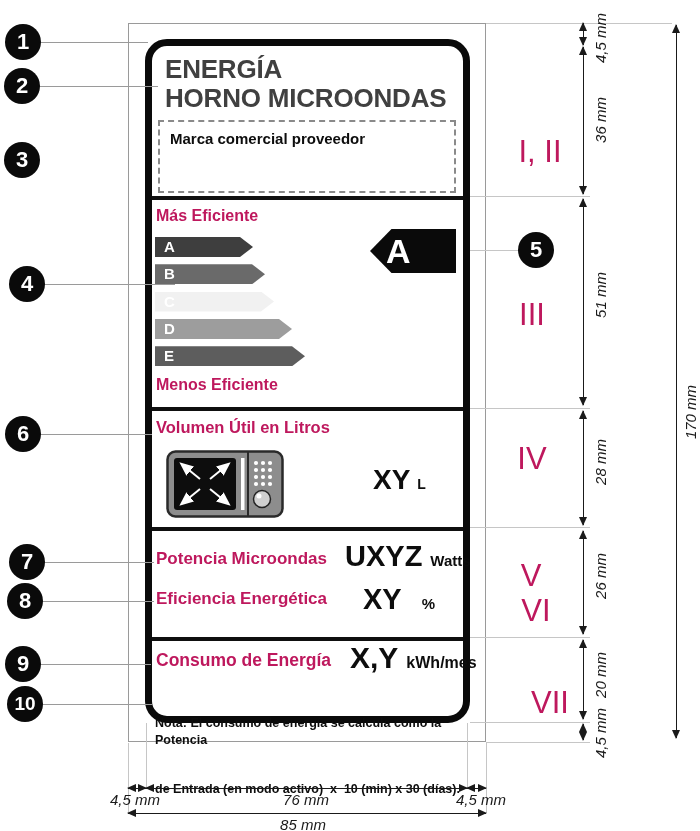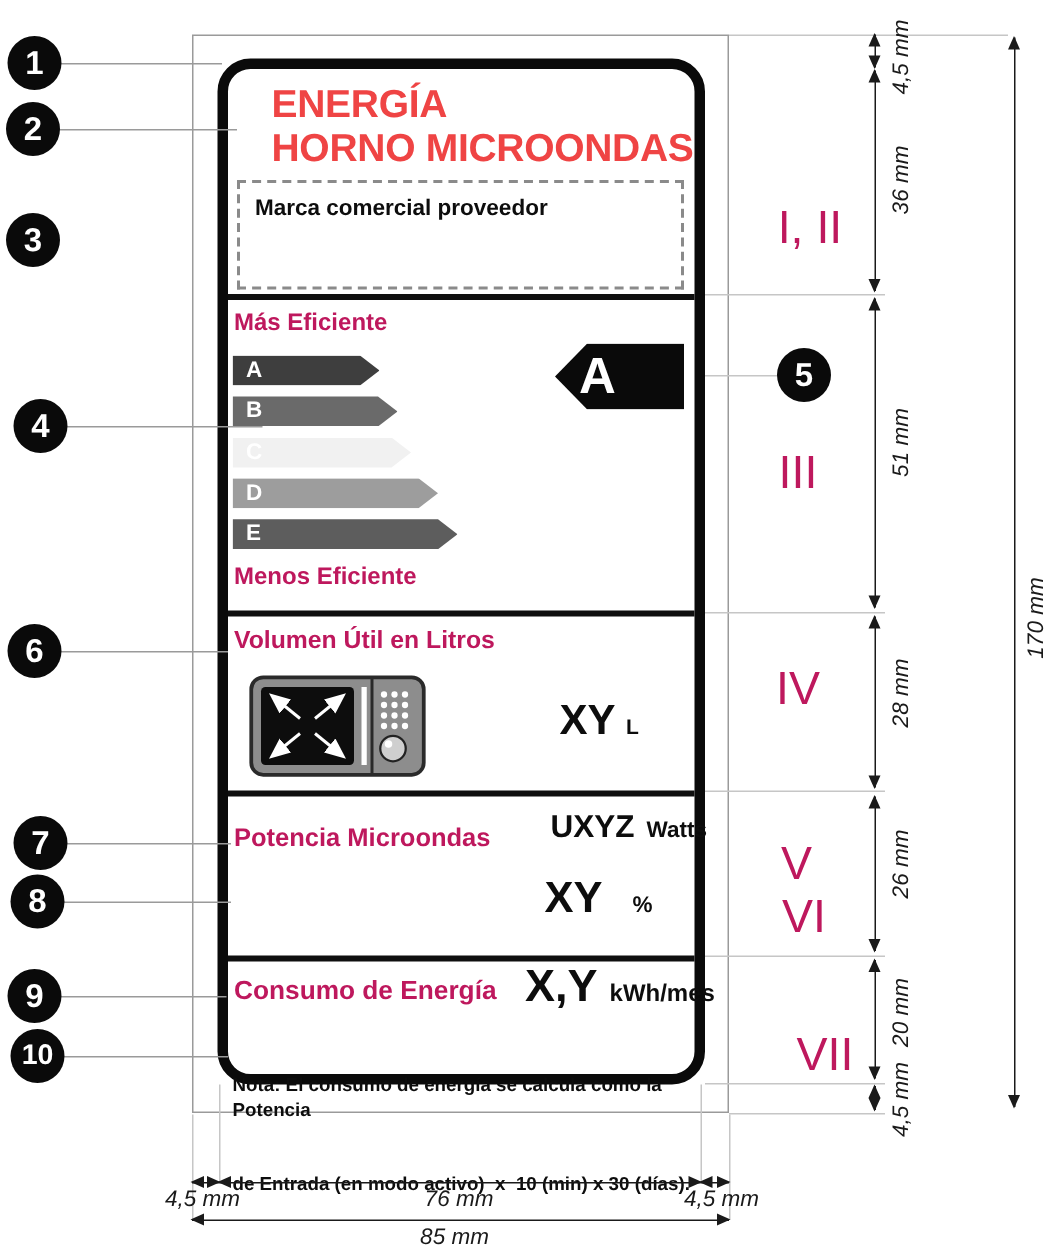--- a/index.html
+++ b/index.html
@@ -5,21 +5,21 @@
   html,body{margin:0;padding:0;background:#ffffff;}
   .canvas{
     position:relative;width:700px;height:831px;background:#ffffff;overflow:hidden;
     font-family:"Liberation Sans", sans-serif;color:#111;
   }
   
   .outer-rect{position:absolute;left:128px;top:23px;width:358px;height:719px;border:1px solid #9a9a9a;box-sizing:border-box;}
   
   .label-frame{position:absolute;left:145px;top:39px;width:325px;height:684px;border:7px solid #0a0a0a;border-radius:22px;background:#fff;box-sizing:border-box;}
   .divider{position:absolute;left:152px;width:311px;height:4px;background:#0f0f0f;}
-  .t-title{position:absolute;left:165px;top:55px;font-size:26px;font-weight:bold;line-height:29px;letter-spacing:-0.2px;color:#ef4444;margin-left:16px;}
+  .t-title{position:absolute;left:165px;top:55px;font-size:26px;font-weight:bold;line-height:29px;letter-spacing:-0.2px;color:#404040;}
   .brand-box{position:absolute;left:158px;top:120px;width:298px;height:73px;border:2px dashed #8a8a8a;box-sizing:border-box;padding:8px 0 0 10px;}
   .brand-box .bline{font-size:15px;font-weight:bold;margin-bottom:9px;color:#0d0d0d;}
   .sec-label{position:absolute;font-size:16px;font-weight:bold;color:#be185d;}
   .eff-wrap{position:absolute;left:155px;top:237px;width:170px;height:132px;}
   .eff-arrow{position:absolute;left:0;height:20px;line-height:20px;clip-path:polygon(0 0, calc(100% - 13px) 0, 100% 50%, calc(100% - 13px) 100%, 0 100%);}
   .eff-arrow span{font-size:15px;font-weight:bold;padding-left:9px;}
   .indicator{position:absolute;left:370px;top:229px;width:86px;height:44px;display:flex;align-items:center;clip-path:polygon(0 50%, 25% 0, 100% 0, 100% 100%, 25% 100%);}
   .indicator span{color:#fff;font-size:34px;font-weight:bold;padding-left:16px;line-height:44px;}
   .val-row{position:absolute;display:flex;align-items:baseline;color:#0d0d0d;}
   .val-big{font-weight:bold;}
@@ -122,24 +122,25 @@
     <circle cx="96" cy="49" r="8.5" fill="#cfcfcf" stroke="#222" stroke-width="1.5"></circle>
     <circle cx="93" cy="46" r="2.5" fill="#ffffff"></circle>
   </svg>
   <div class="val-row" style="left:373px;top:464px;gap:7px;">
     <span class="val-big" style="font-size:28px;">XY</span>
     <span class="val-unit" style="font-size:14px;">L</span>
   </div>
 
   <div class="sec-label" style="left:156px;top:549px;font-size:17px;text-align:right;">Potencia Microondas</div>
   <div class="val-row" style="left:345px;top:540px;gap:8px;">
-    <span class="val-big" style="font-size:21px;margin-left:22px;">UXYZ</span>
+    <span class="val-big" style="font-size:29px;">UXYZ</span>
     <span class="val-unit" style="font-size:15px;">Watts</span>
   </div>
 
+  <div class="sec-label" style="left:156px;top:589px;font-size:17px;">Eficiencia Energética</div>
   <div class="val-row" style="left:363px;top:583px;gap:20px;">
     <span class="val-big" style="font-size:29px;">XY</span>
     <span class="val-unit" style="font-size:15px;">%</span>
   </div>
 
   <div class="sec-label" style="left:156px;top:650px;font-size:17.5px;">Consumo de Energía</div>
   <div class="val-row" style="left:350px;top:641px;gap:8px;">
     <span class="val-big" style="font-size:30px;">X,Y</span>
     <span class="val-unit" style="font-size:16px;">kWh/mes</span>
   </div>

